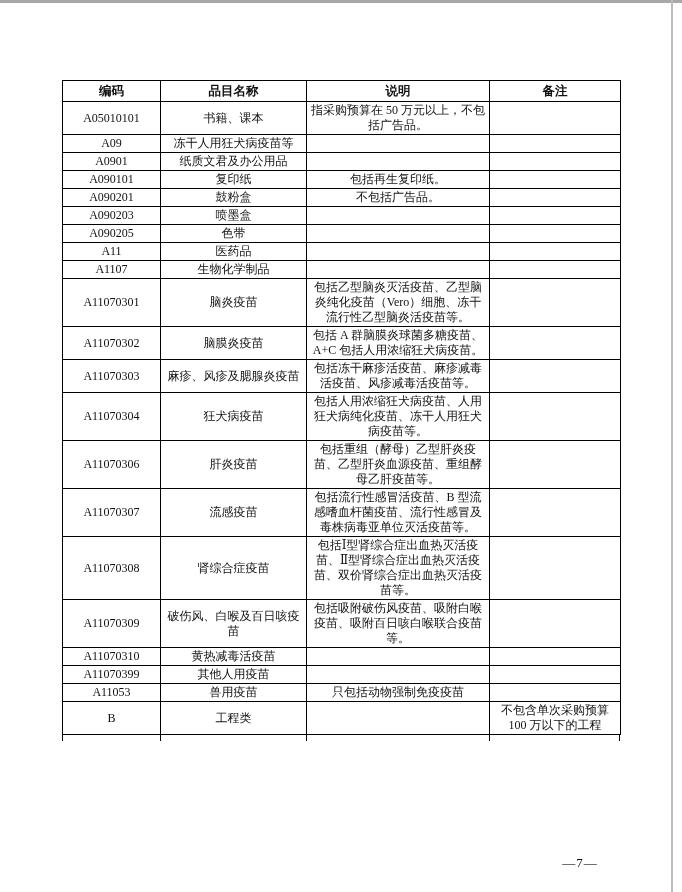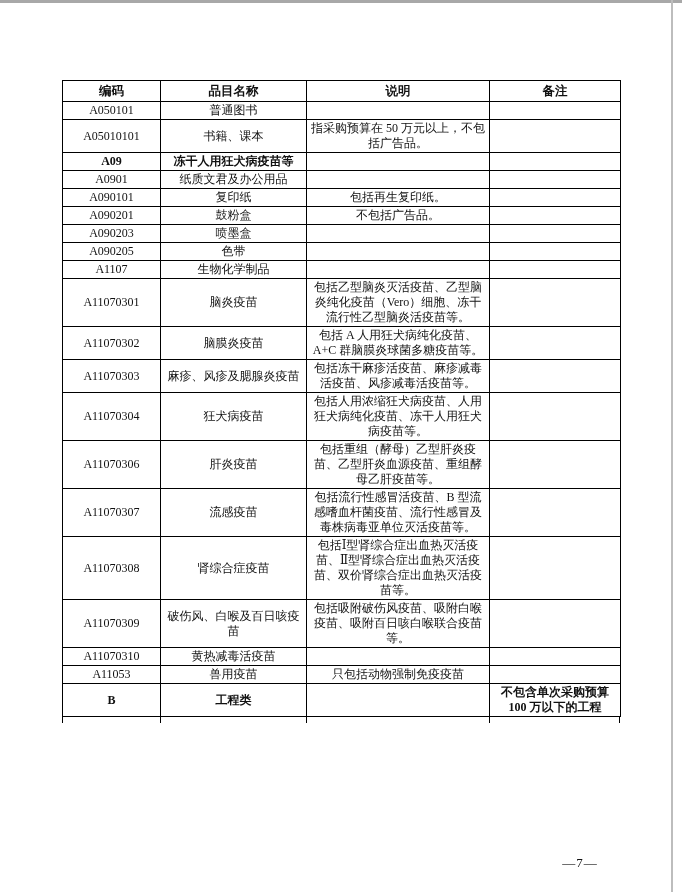--- a/index.html
+++ b/index.html
@@ -49,21 +49,21 @@
     line-height: 15px;
     word-wrap: break-word;
     overflow-wrap: break-word;
   }
   table.catalog th {
     font-weight: bold;
     height: 18px;
     font-size: 12.5px;
   }
   table.catalog tr.bold td {
-    font-weight: bold;
+    font-weight: normal;
   }
   
   .stub-row {
     position: relative;
     height: 6px;
   }
   .stub-row span {
     position: absolute;
     top: 0;
     width: 1px;
@@ -104,26 +104,20 @@
       <thead>
         <tr>
           <th>编码</th>
           <th>品目名称</th>
           <th>说明</th>
           <th>备注</th>
         </tr>
       </thead>
       <tbody>
           <tr>
-            <td>A050101</td>
-            <td>普通图书</td>
-            <td></td>
-            <td></td>
-          </tr>
-          <tr>
             <td>A05010101</td>
             <td>书籍、课本</td>
             <td>指采购预算在 50 万元以上，不包括广告品。</td>
             <td></td>
           </tr>
           <tr class="bold">
             <td>A09</td>
             <td>冻干人用狂犬病疫苗等</td>
             <td></td>
             <td></td>
@@ -151,36 +145,42 @@
             <td>喷墨盒</td>
             <td></td>
             <td></td>
           </tr>
           <tr>
             <td>A090205</td>
             <td>色带</td>
             <td></td>
             <td></td>
           </tr>
+          <tr class="bold">
+            <td>A11</td>
+            <td>医药品</td>
+            <td></td>
+            <td></td>
+          </tr>
           <tr>
             <td>A1107</td>
             <td>生物化学制品</td>
             <td></td>
             <td></td>
           </tr>
           <tr>
             <td>A11070301</td>
             <td>脑炎疫苗</td>
             <td>包括乙型脑炎灭活疫苗、乙型脑炎纯化疫苗（Vero）细胞、冻干流行性乙型脑炎活疫苗等。</td>
             <td></td>
           </tr>
           <tr>
             <td>A11070302</td>
             <td>脑膜炎疫苗</td>
-            <td>包括 A 人用狂犬病纯化疫苗、A+C 群脑膜炎球菌多糖疫苗等。</td>
+            <td>包括 A 群脑膜炎球菌多糖疫苗、A+C 包括人用浓缩狂犬病疫苗。</td>
             <td></td>
           </tr>
           <tr>
             <td>A11070303</td>
             <td>麻疹、风疹及腮腺炎疫苗</td>
             <td>包括冻干麻疹活疫苗、麻疹减毒活疫苗、风疹减毒活疫苗等。</td>
             <td></td>
           </tr>
           <tr>
             <td>A11070304</td>
@@ -208,20 +208,26 @@
           </tr>
           <tr>
             <td>A11070309</td>
             <td>破伤风、白喉及百日咳疫苗</td>
             <td>包括吸附破伤风疫苗、吸附白喉疫苗、吸附百日咳白喉联合疫苗等。</td>
             <td></td>
           </tr>
           <tr>
             <td>A11070310</td>
             <td>黄热减毒活疫苗</td>
+            <td></td>
+            <td></td>
+          </tr>
+          <tr>
+            <td>A11070399</td>
+            <td>其他人用疫苗</td>
             <td></td>
             <td></td>
           </tr>
           <tr>
             <td>A11053</td>
             <td>兽用疫苗</td>
             <td>只包括动物强制免疫疫苗</td>
             <td></td>
           </tr>
           <tr class="bold">

